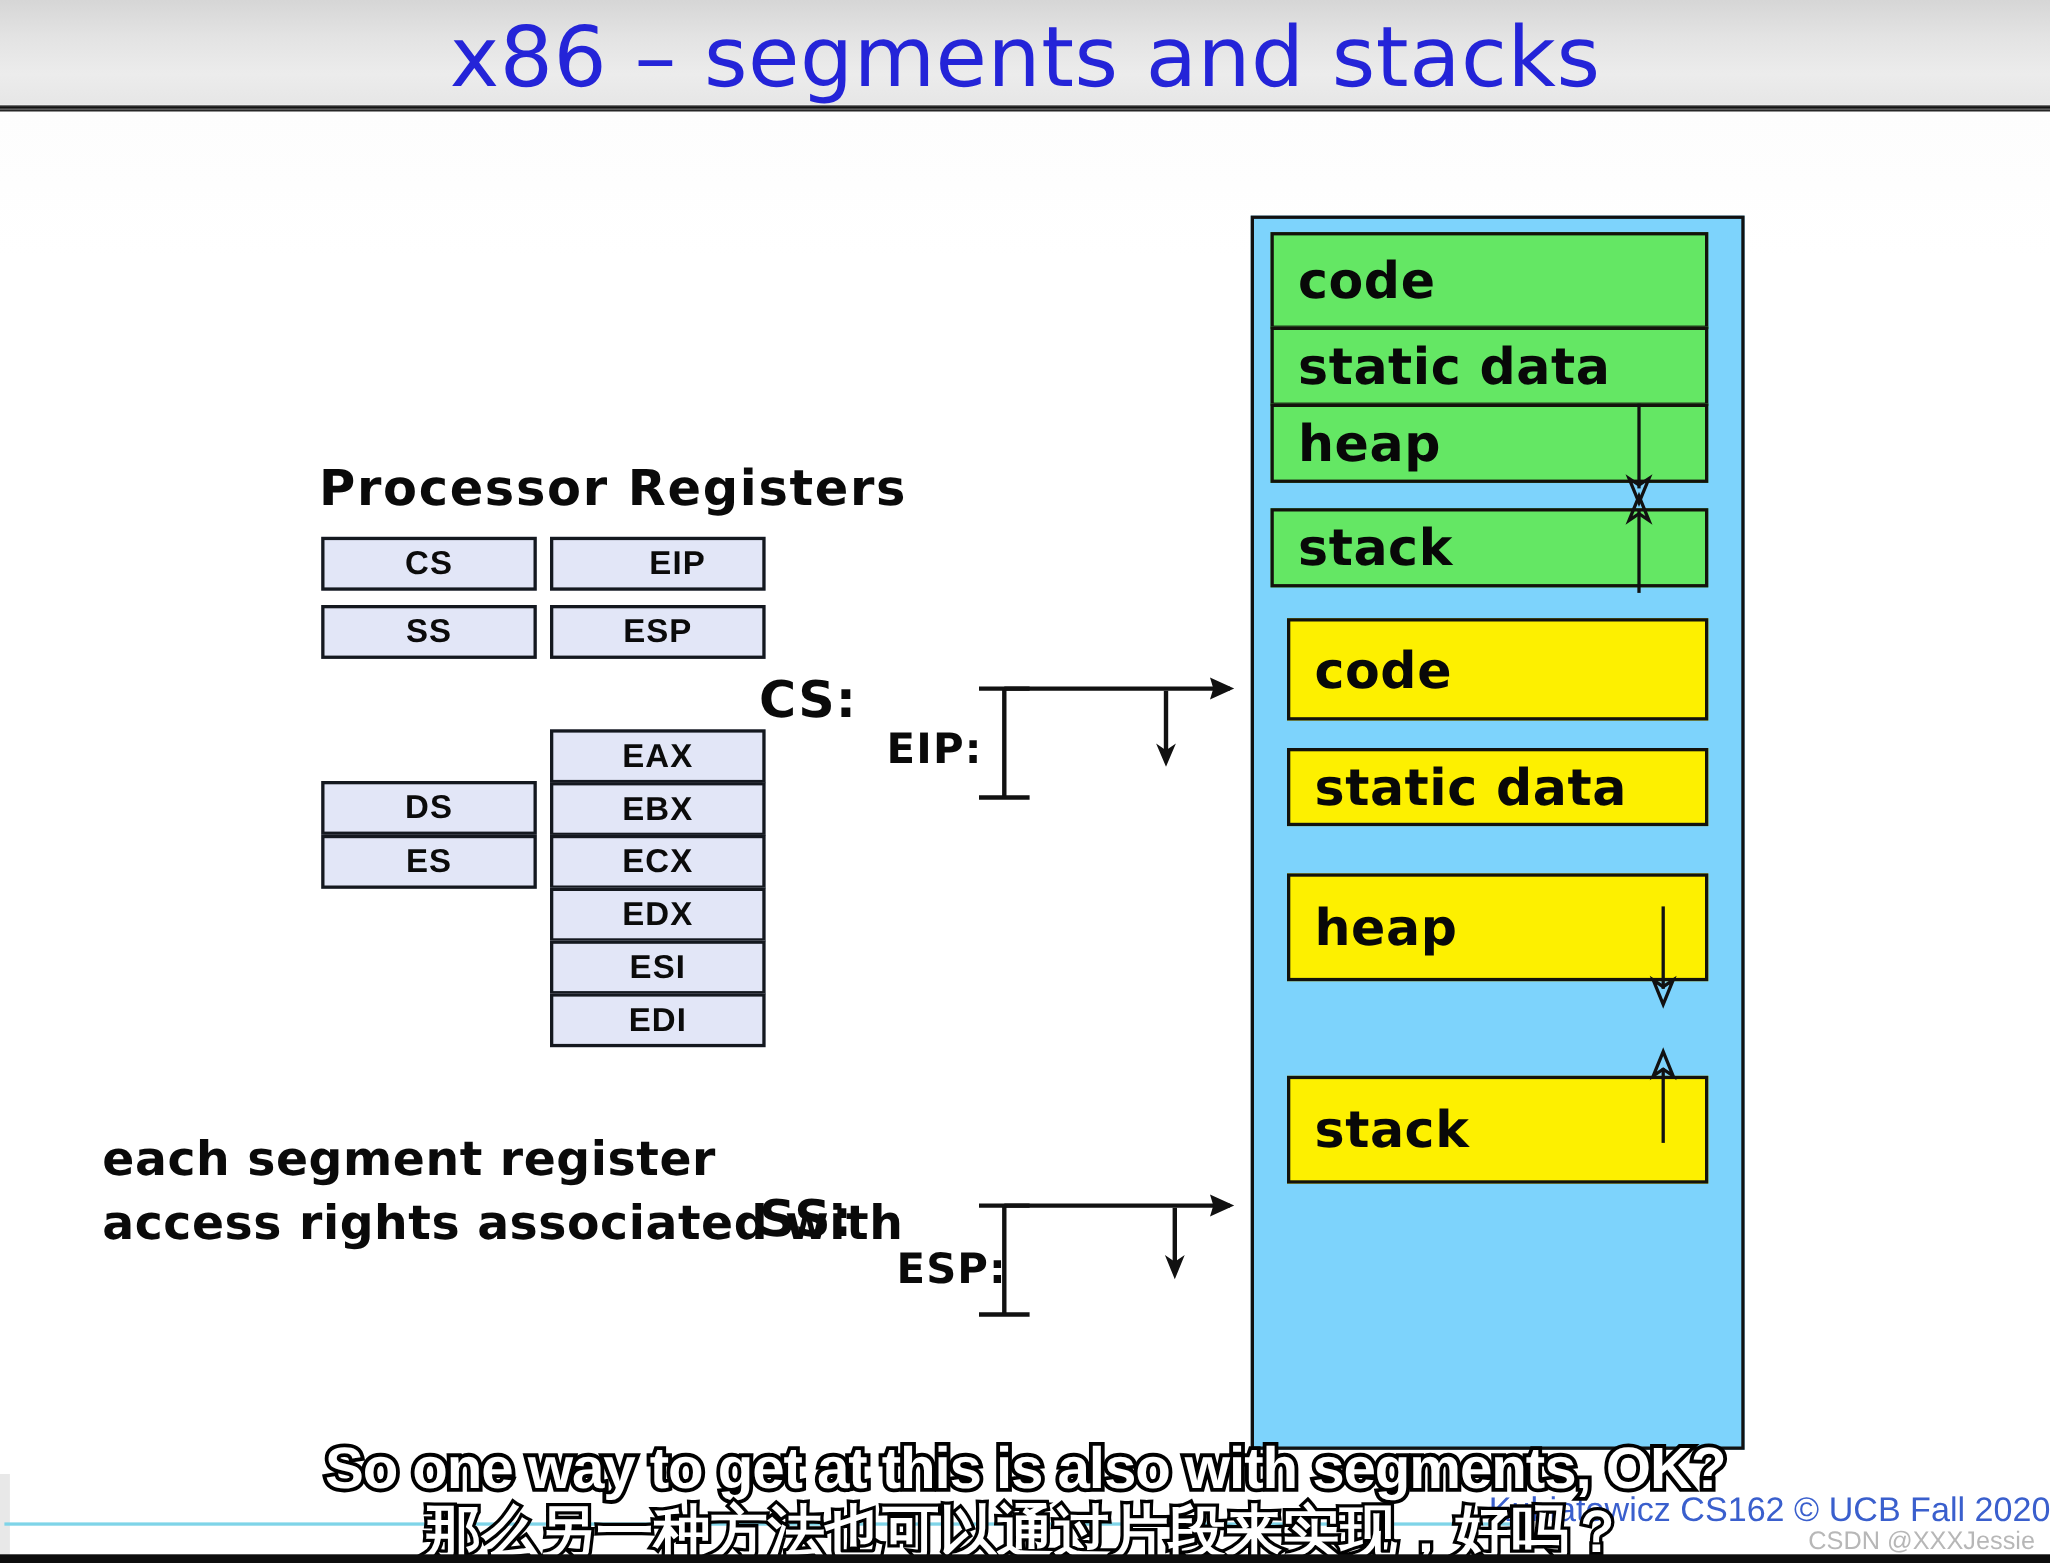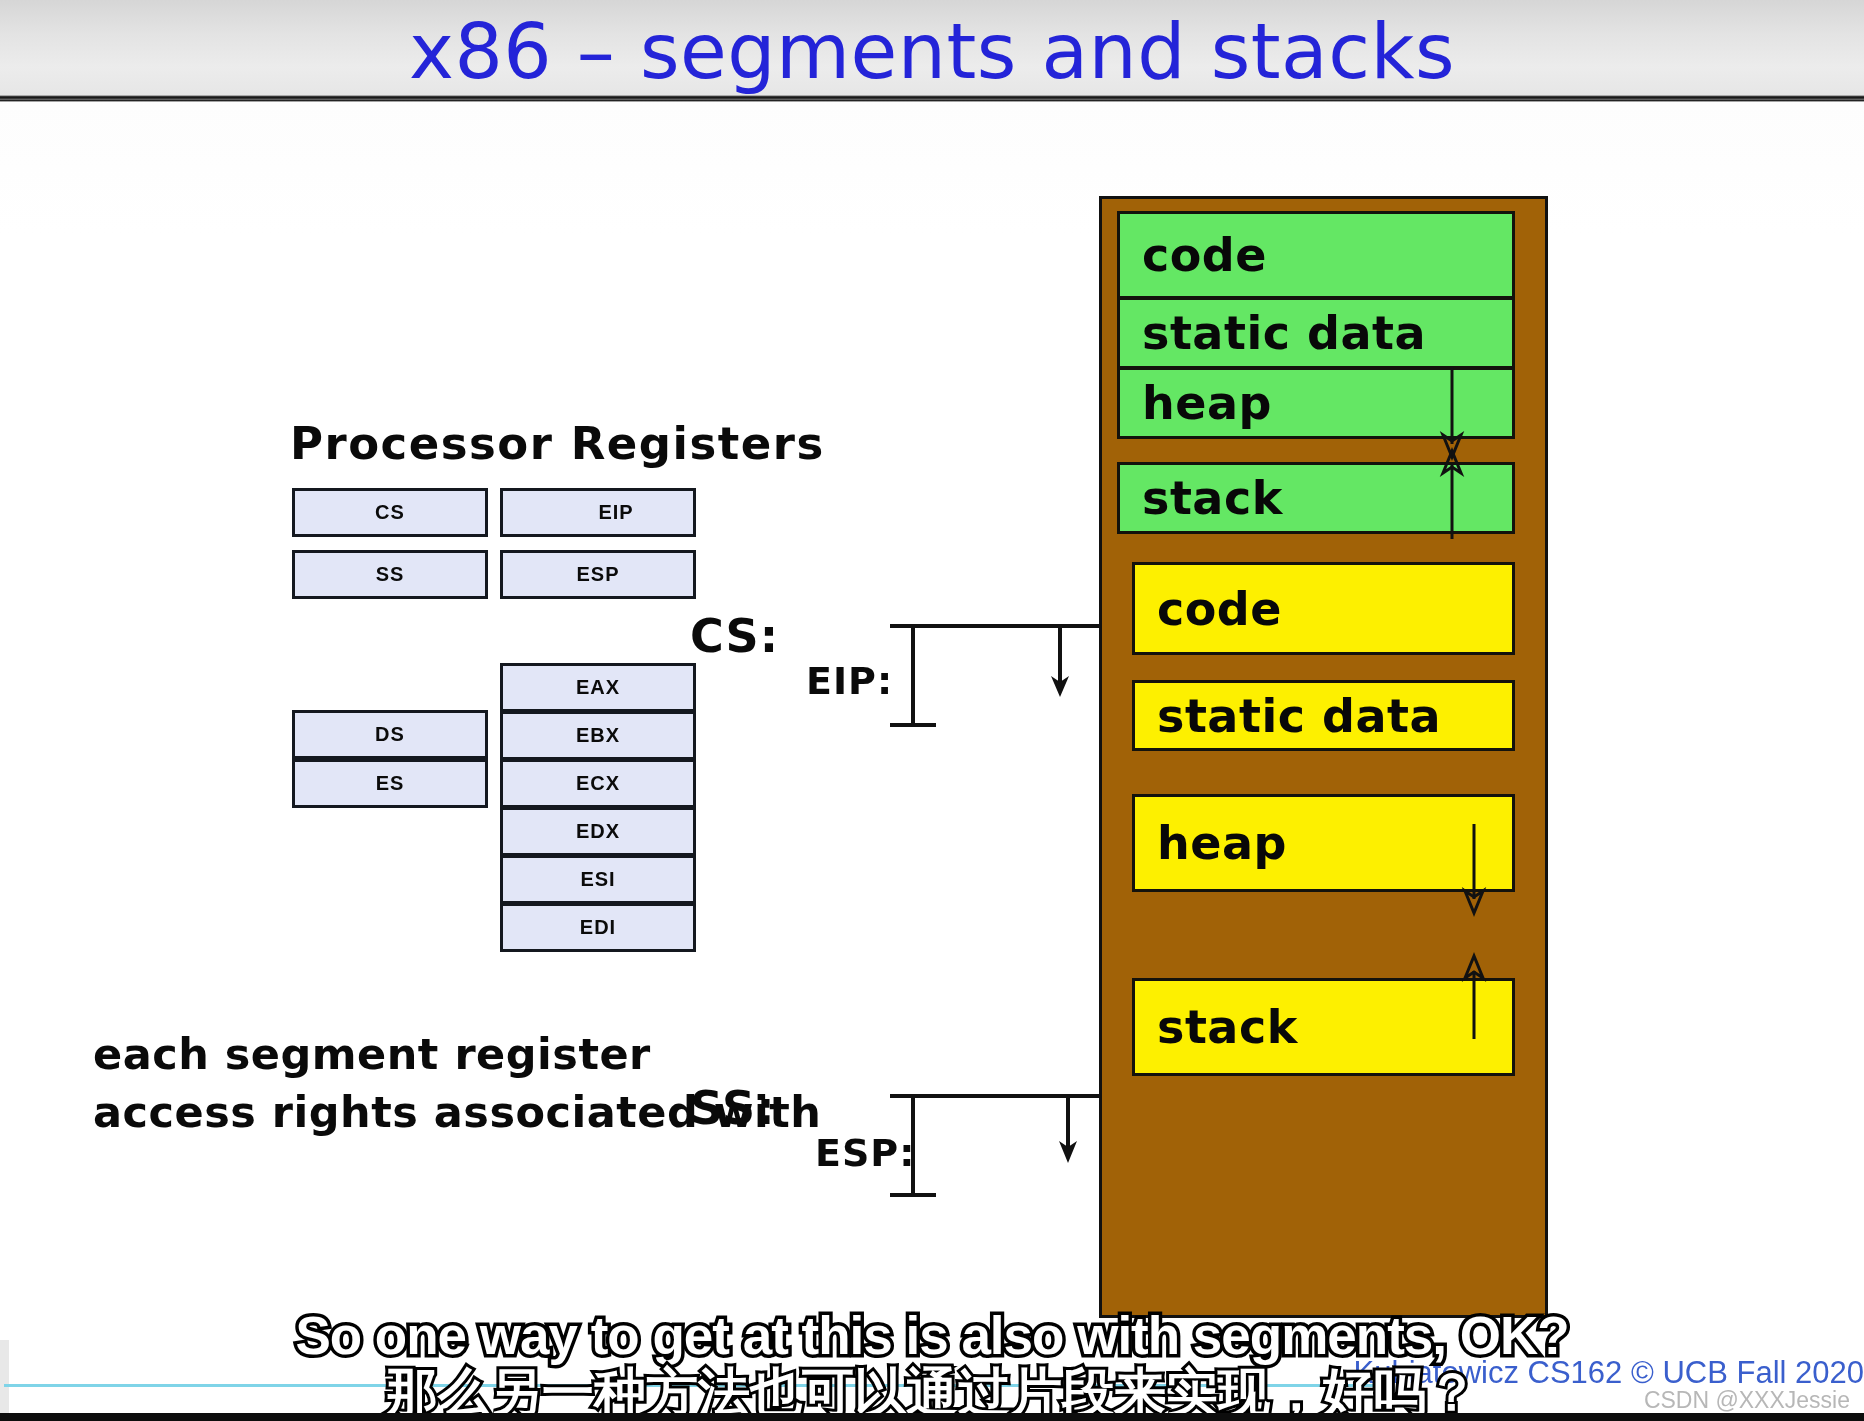--- a/index.html
+++ b/index.html
@@ -69,21 +69,21 @@
   .reg-box {
     position: absolute;
     background: #e2e6f7;
     border: 3px solid #14181f;
     box-sizing: border-box;
     display: flex;
     align-items: center;
     justify-content: center;
     font-family: "Liberation Sans", sans-serif;
     font-weight: 700;
-    font-size: 20px;
+    font-size: 30px;
     color: #0b0b0b;
     letter-spacing: 1px;
   }
   .reg-seg  { left: 292px; width: 196px; height: 49px; }
   .reg-ptr  { left: 500px; width: 196px; height: 49px; }
 
   
   .body-text {
     position: absolute;
     left: 93px; top: 1025px;
@@ -104,23 +104,23 @@
   .off-label {
     position: absolute;
     font-size: 38px;
     font-weight: 700;
     letter-spacing: 1px;
   }
 
   
   .mem-frame {
     position: absolute;
-    left: 1099px; top: 196px;
+    left: 1137px; top: 196px;
     width: 449px; height: 1122px;
-    background: #a16207;
+    background: #7dd3fc;
     border: 3px solid #111111;
     box-sizing: border-box;
   }
   .mem-block {
     position: absolute;
     border: 3px solid #13120c;
     box-sizing: border-box;
     display: flex;
     align-items: center;
     font-size: 46px;

